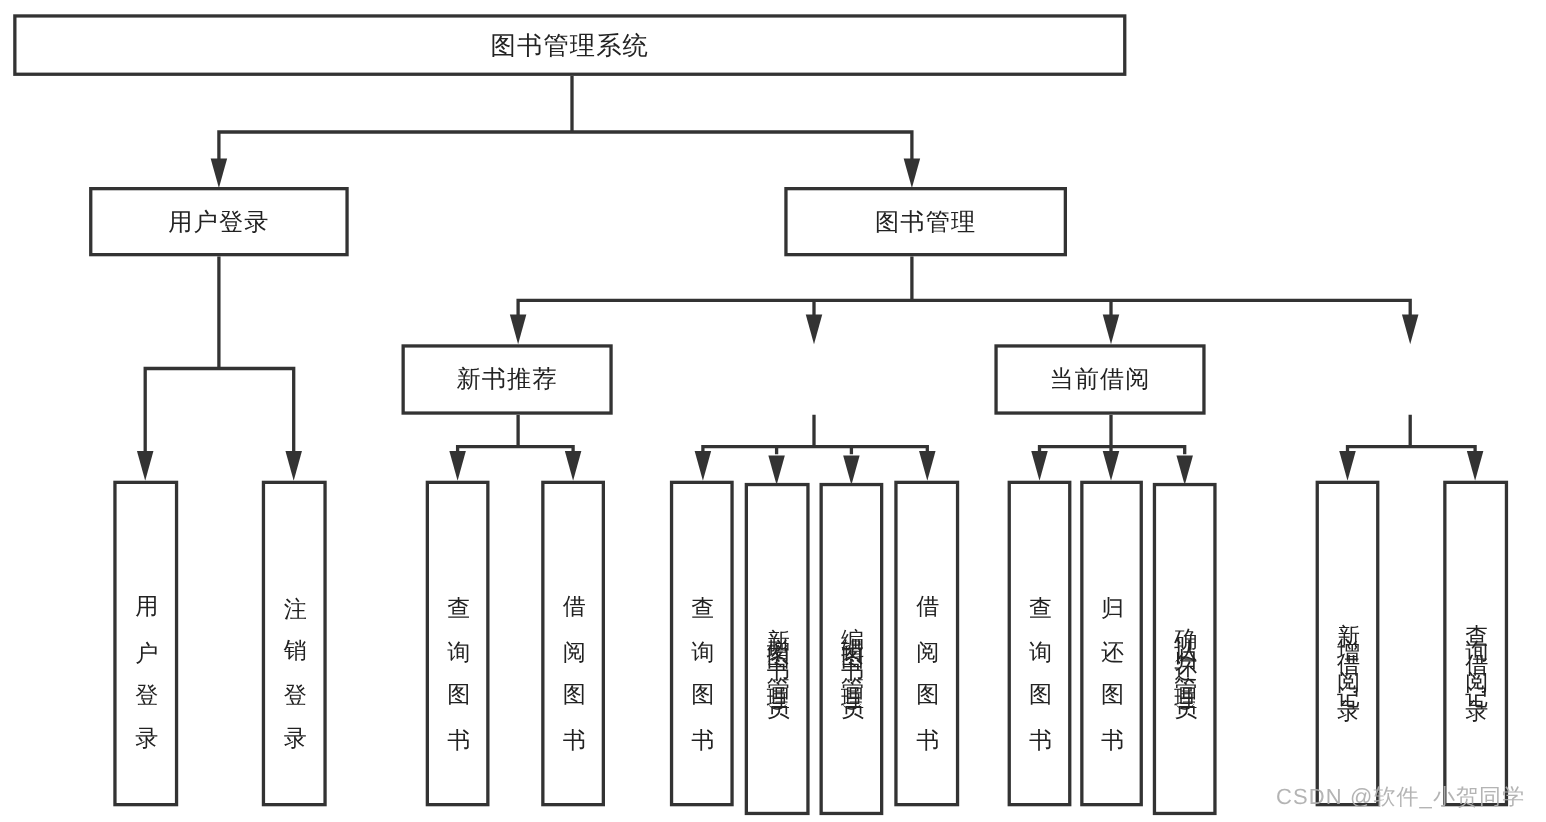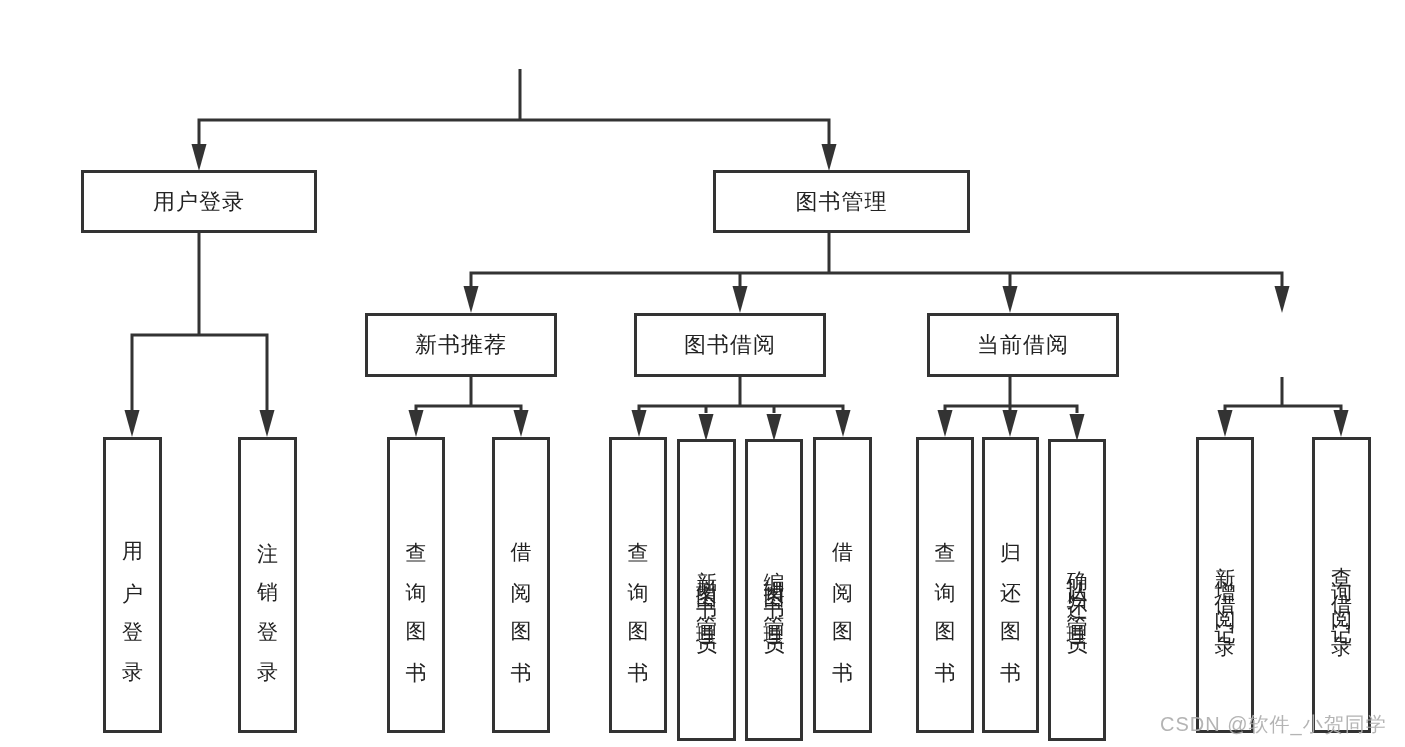--- a/index.html
+++ b/index.html
@@ -25,21 +25,21 @@
     z-index:2;
     color:#222222;
   }
   .h-node{font-size:22px;letter-spacing:1px;}
   .root-node{left:12px;top:13px;width:1012px;height:56px;font-size:23px;}
   .n-user-login{left:81px;top:170px;width:236px;height:63px;}
   .n-book-mgmt{left:713px;top:170px;width:257px;height:63px;}
   .l3{top:313px;height:64px;width:192px;}
   .n-l3-0{left:365px;}
   .n-l3-1{left:634px;}
-  .n-l3-2{left:904px;margin-left:23px;}
+  .n-l3-2{left:904px;}
   .n-l3-3{left:1176px;}
   .leaf{top:437px;height:296px;}
   .leaf.tall{top:439px;height:302px;}
   .v-label{
     writing-mode:vertical-rl;
     text-orientation:mixed;
     font-size:21px;
     white-space:nowrap;
     color:#222222;
   }
@@ -104,33 +104,33 @@
       <polygon points="766.5,414 781.5,414 774,441"></polygon>
       <polygon points="835.5,410 850.5,410 843,437"></polygon>
       <polygon points="937.5,410 952.5,410 945,437"></polygon>
       <polygon points="1002.5,410 1017.5,410 1010,437"></polygon>
       <polygon points="1069.5,414 1084.5,414 1077,441"></polygon>
       <polygon points="1217.5,410 1232.5,410 1225,437"></polygon>
       <polygon points="1333.5,410 1348.5,410 1341,437"></polygon>
     </g>
   </svg>
 
+  <div class="node h-node root-node">
+    <span>图书管理系统</span>
+  </div>
 
   <div class="node h-node n-user-login">
     <span>用户登录</span>
   </div>
   <div class="node h-node n-book-mgmt">
     <span>图书管理</span>
   </div>
 
   <div class="node h-node l3 n-l3-0">
     <span>新书推荐</span>
-  </div>
-  <div class="node h-node l3 n-l3-1">
-    <span>图书借阅</span>
   </div>
   <div class="node h-node l3 n-l3-2">
     <span>当前借阅</span>
   </div>
 
   <div class="node leaf lf-0">
     <span class="v-label" style="letter-spacing: 40px; padding-top: 40px;">用户登录</span>
   </div>
   <div class="node leaf lf-1">
     <span class="v-label" style="letter-spacing: 40px; padding-top: 40px;">注销登录</span>

